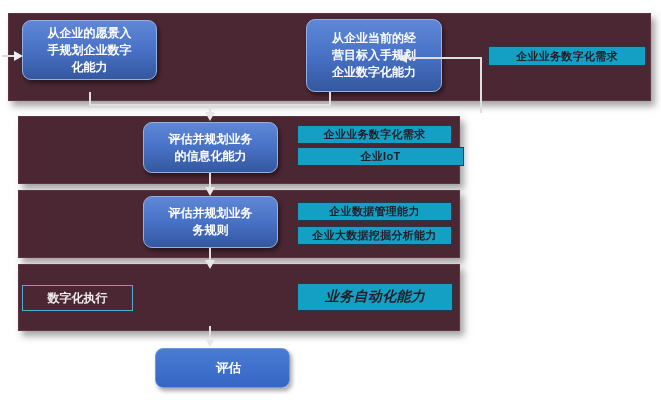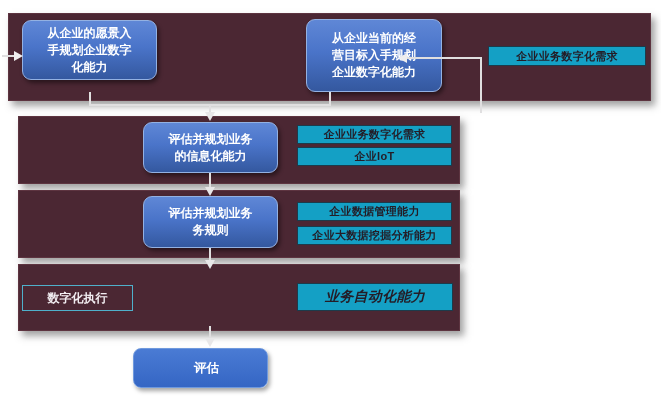--- a/index.html
+++ b/index.html
@@ -82,34 +82,34 @@
 
   <div class="line vline" style="left:89px;top:92px;height:13px;"></div>
   <div class="line vline" style="left:329px;top:92px;height:13px;"></div>
   <div class="line hline" style="left:89px;top:104px;width:242px;"></div>
   <div class="line vline" style="left:209px;top:104px;height:9px;"></div>
   <div class="arrow-down" style="left:205px;top:112px;"></div>
 
   <div class="bluebox" style="left:143px;top:122px;width:135px;height:51px;">评估并规划业务
 的信息化能力</div>
   <div class="teal" style="left:297px;top:125px;width:155px;height:19px;">企业业务数字化需求</div>
-  <div class="teal" style="left:297px;top:147px;width:155px;height:19px;">企业IoT</div>
+  <div class="teal" style="left:297px;top:147px;width:167px;height:19px;">企业IoT</div>
 
   <div class="line vline" style="left:209px;top:173px;height:15px;"></div>
   <div class="arrow-down" style="left:205px;top:187px;"></div>
 
   <div class="bluebox" style="left:143px;top:196px;width:135px;height:52px;">评估并规划业务
 务规则</div>
   <div class="teal" style="left:297px;top:202px;width:155px;height:19px;">企业数据管理能力</div>
   <div class="teal" style="left:297px;top:226px;width:155px;height:19px;">企业大数据挖掘分析能力</div>
 
   <div class="line vline" style="left:209px;top:248px;height:13px;"></div>
   <div class="arrow-down" style="left:205px;top:260px;"></div>
 
   <div class="stage-label" style="left:22px;top:285px;width:111px;height:26px;">数字化执行</div>
   <div class="teal" style="left:297px;top:283px;width:156px;height:28px;font-size:14px;font-style:italic;">业务自动化能力</div>
 
   <div class="line vline" style="left:209px;top:326px;height:13px;"></div>
   <div class="arrow-down" style="left:205px;top:338px;"></div>
 
-  <div class="flatblue" style="left:133px;top:348px;width:135px;height:40px;padding-left:12px;">评估</div>
+  <div class="flatblue" style="left:155px;top:348px;width:135px;height:40px;padding-left:12px;">评估</div>
 
 </div>
 
 </body></html>

